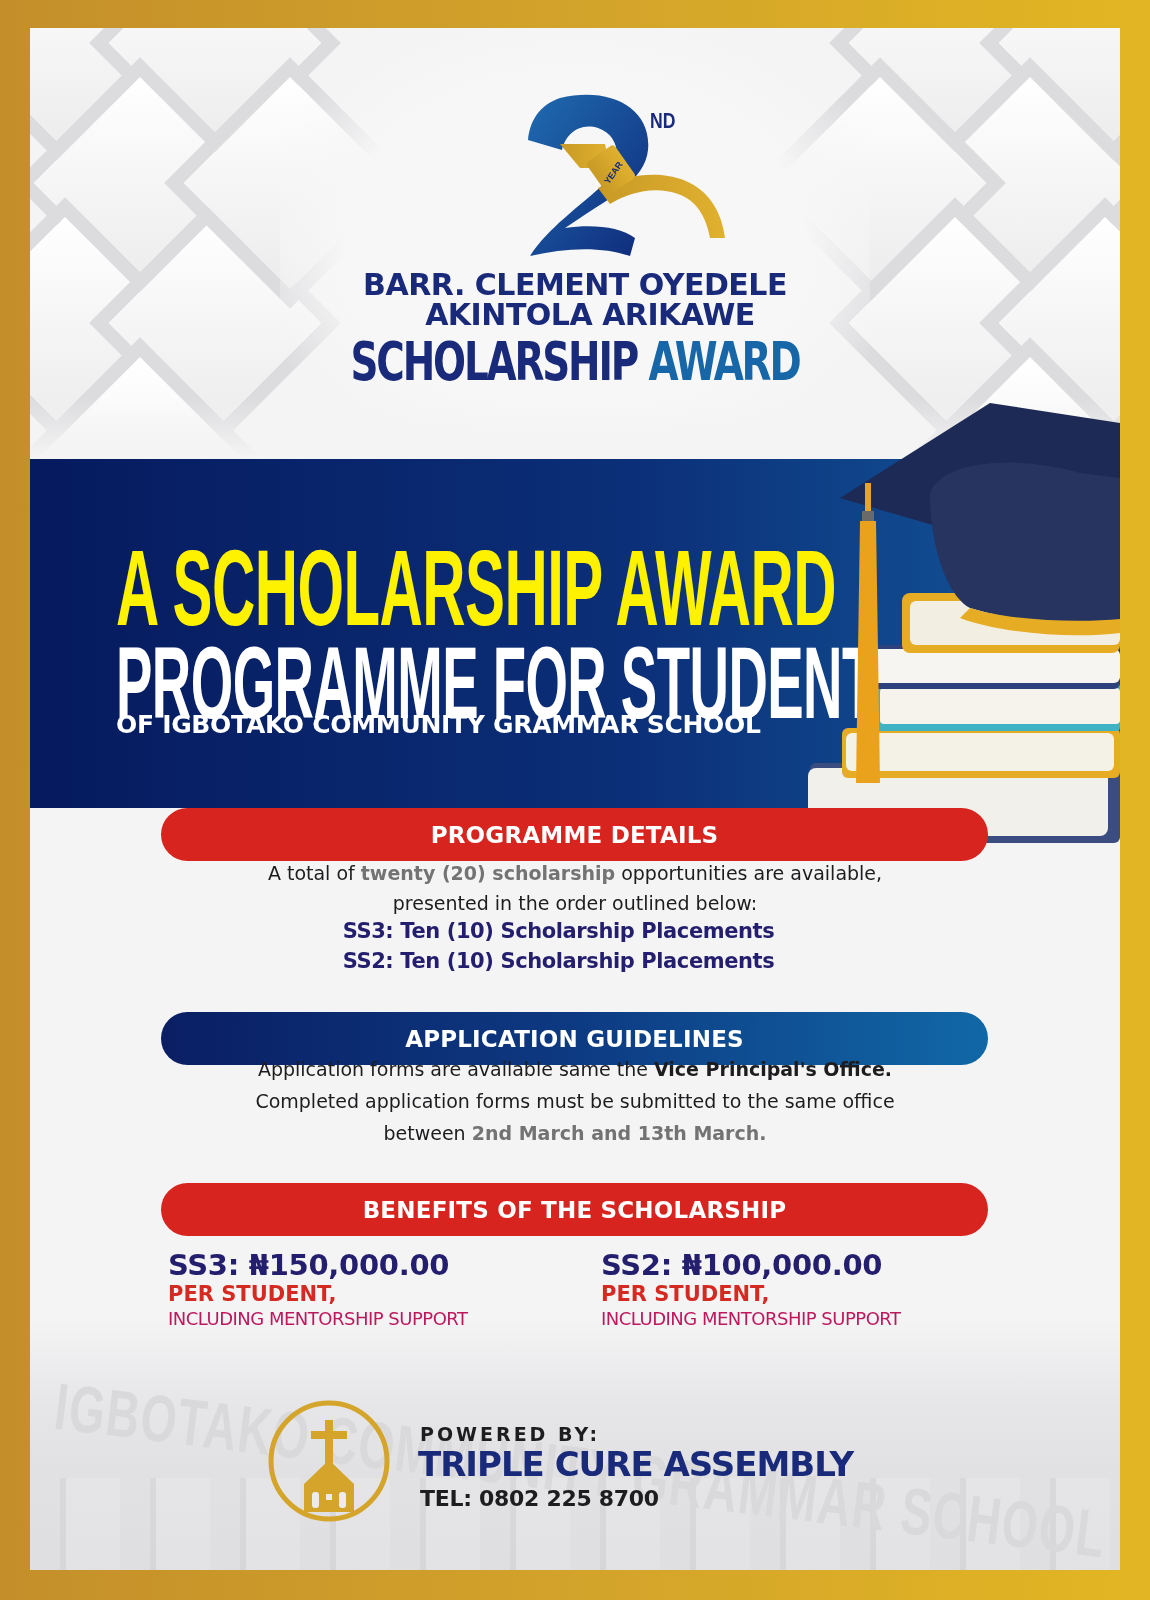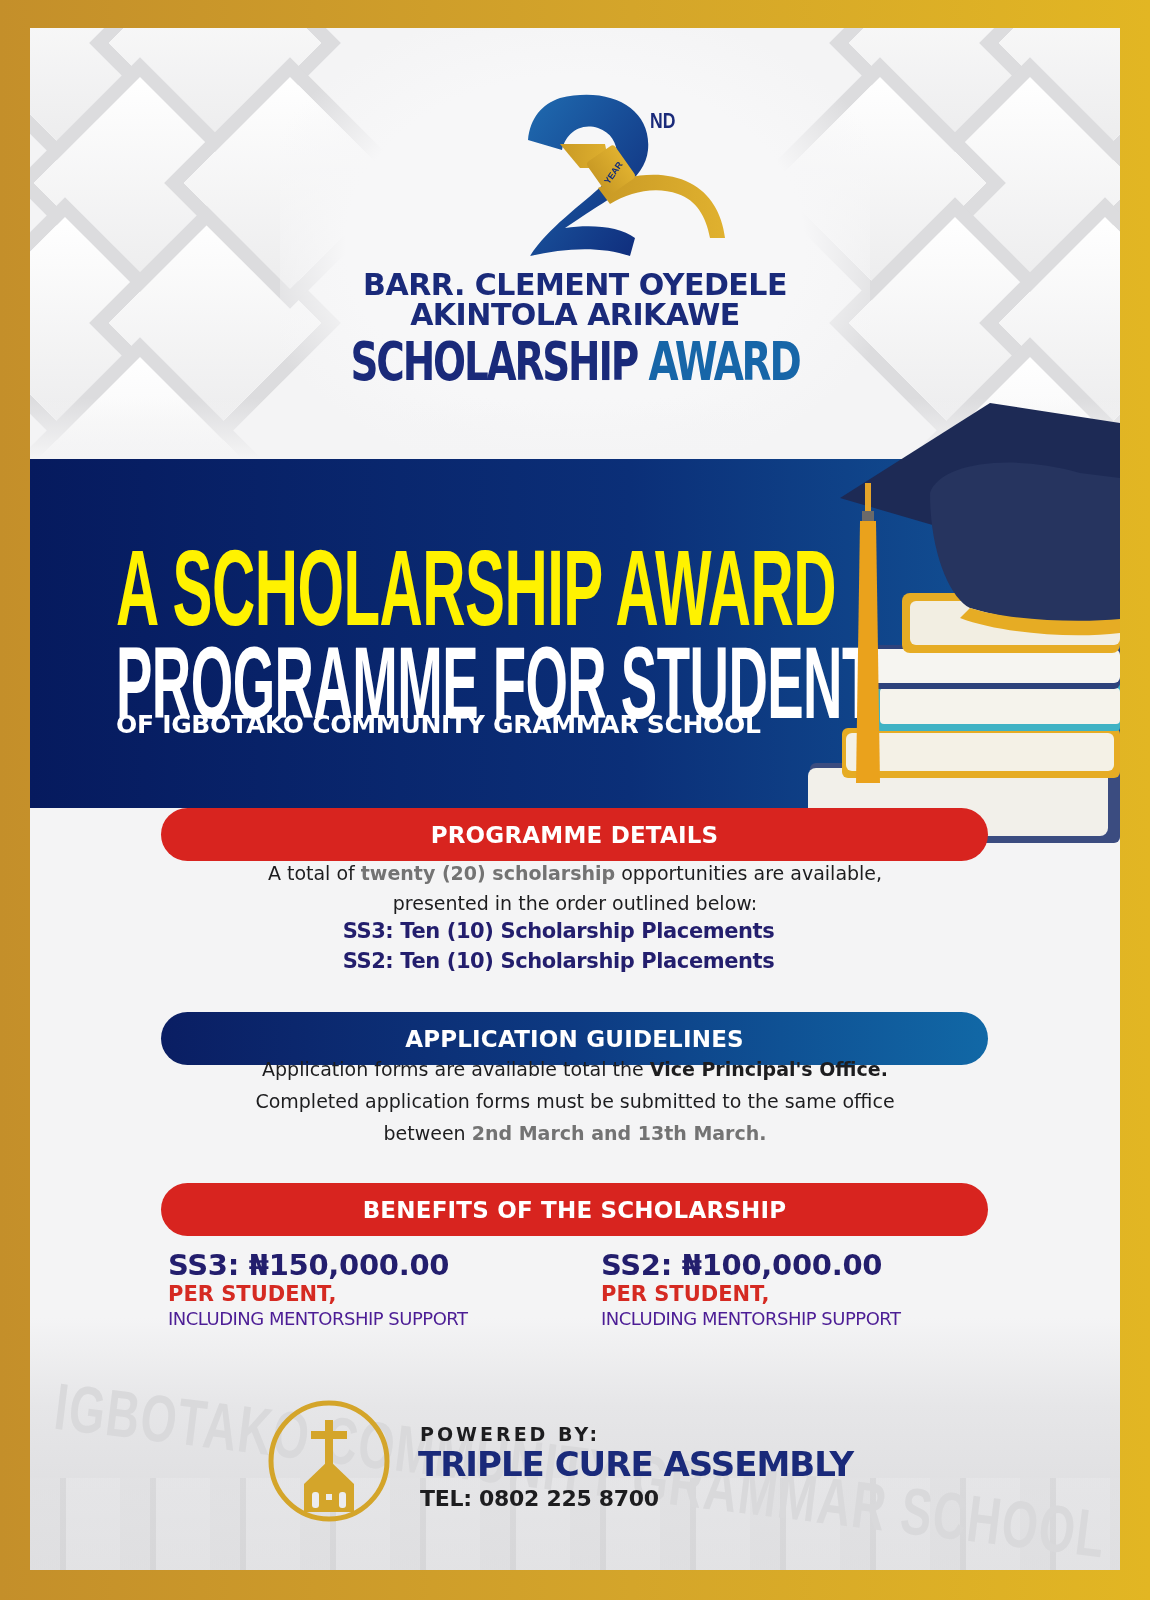--- a/index.html
+++ b/index.html
@@ -32,21 +32,21 @@
 
     
     .logo { position: absolute; left: 440px; top: 60px; width: 280px; height: 180px; }
     .logo svg { width: 100%; height: 100%; }
     .title-block { position: absolute; left: 0; width: 1090px; text-align: center; }
     .t1, .t2 {
       font-weight: 900; color: #1a2a7a; font-size: 30px; line-height: 30px;
       letter-spacing: -0.5px; font-family: "DejaVu Sans", sans-serif;
     }
     .t1 { top: 242px; }
-    .t2 { top: 272px; }
+    .t2 { top: 272px; margin-left: 15px; }
     .t3 {
       top: 306px; font-family: "DejaVu Sans", sans-serif; font-weight: 900;
       font-size: 54px; line-height: 56px; letter-spacing: -3px; transform: scaleX(0.72);
     }
     .t3 .dark { color: #1a2a7a; }
     .t3 .blue { color: #1766a8; }
     .t4 { top: 372px; color: #d52a22; font-weight: 900; font-size: 21px; font-family: "DejaVu Sans", sans-serif; letter-spacing: -0.3px; }
 
     
     .banner {
@@ -87,21 +87,21 @@
     .placements {
       position: absolute; left: 0; width: 1057px; text-align: center;
       font-family: "DejaVu Sans", sans-serif; font-weight: 700; font-size: 21px; line-height: 30px;
       color: #231e6d; letter-spacing: -0.4px;
     }
 
     
     .benefit { position: absolute; top: 1220px; }
     .benefit .amt { font-family: "DejaVu Sans", sans-serif; font-weight: 900; font-size: 29px; color: #231e6d; line-height: 34px; letter-spacing: -0.3px; }
     .benefit .per { font-family: "DejaVu Sans", sans-serif; font-weight: 900; font-size: 21px; color: #d52a22; line-height: 24px; }
-    .benefit .inc { font-family: "DejaVu Sans", sans-serif; font-size: 18px; color: #4c1d95; line-height: 26px; letter-spacing: -0.5px; }
+    .benefit .inc { font-family: "DejaVu Sans", sans-serif; font-size: 18px; color: #be185d; line-height: 26px; letter-spacing: -0.5px; }
     .benefit-ss3 { left: 138px; }
     .benefit-ss2 { left: 571px; }
 
     
     .watermark {
       position: absolute; left: 0; top: 1290px; width: 1090px; height: 252px;
       background: linear-gradient(180deg, rgba(232,232,234,0) 0%, #e6e6e8 35%, #dadadc 100%);
     }
     .wm-text {
       position: absolute; left: 30px; top: 1340px; font-family: "Liberation Sans", sans-serif;
@@ -205,21 +205,21 @@
   <div class="bar red bar-programme">PROGRAMME DETAILS</div>
   <div class="para" style="top:830px">
     <span>A total of </span><span class="hl">twenty (20) scholarship</span><span> opportunities are available,</span>
   </div>
   <div class="para" style="top:860px">presented in the order outlined below:</div>
   <div class="placements" style="top:888px">SS3: Ten (10) Scholarship Placements</div>
   <div class="placements" style="top:918px">SS2: Ten (10) Scholarship Placements</div>
 
   <div class="bar blue bar-guidelines">APPLICATION GUIDELINES</div>
   <div class="para" style="top:1026px">
-    <span>Application forms are available total the </span><b>Vice Principal's Office.</b>
+    <span>Application forms are available same the </span><b>Vice Principal's Office.</b>
   </div>
   <div class="para" style="top:1058px">Completed application forms must be submitted to the same office</div>
   <div class="para" style="top:1090px">
     <span>between </span><span class="hl">2nd March and 13th March.</span>
   </div>
 
   <div class="bar red bar-benefits">BENEFITS OF THE SCHOLARSHIP</div>
 
   <div class="watermark"></div>
   <div class="wm-building"></div>

